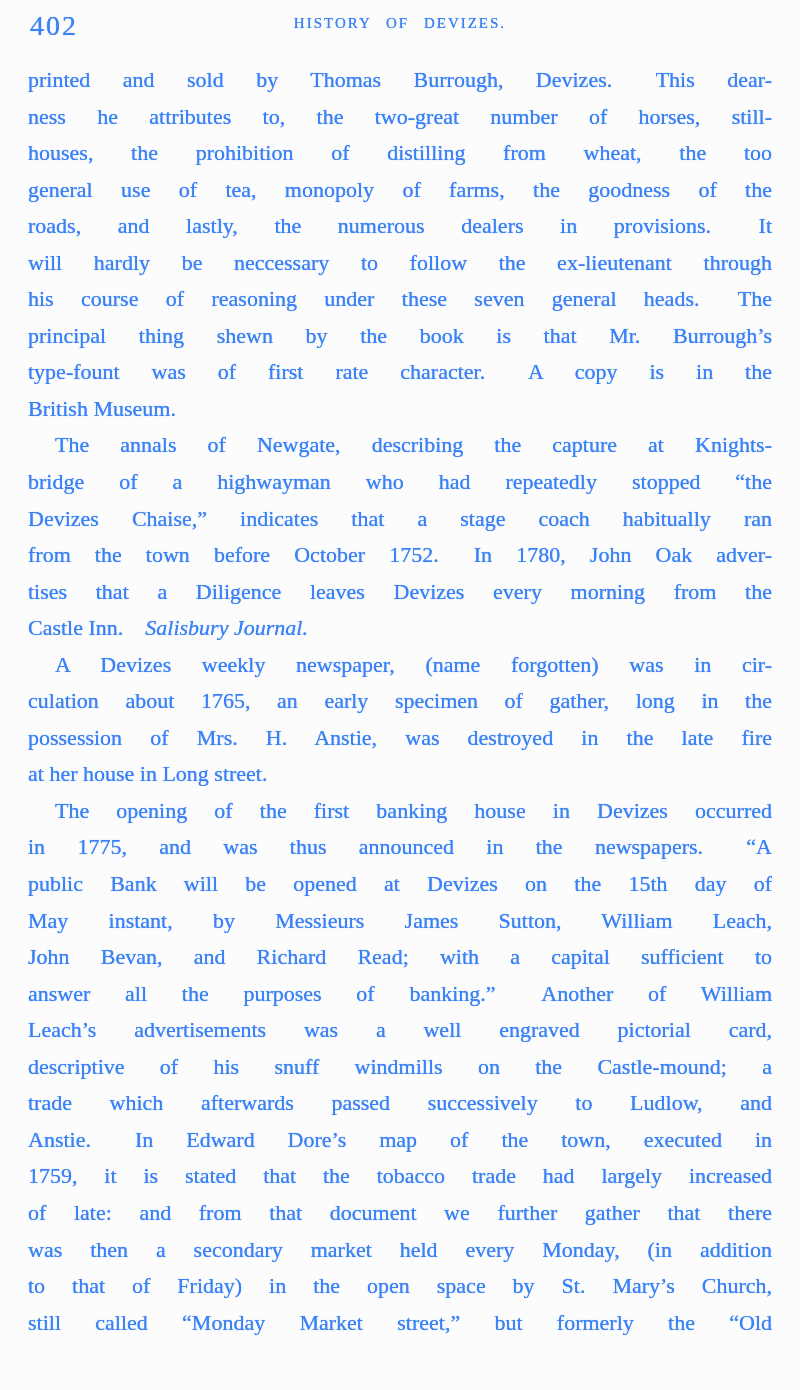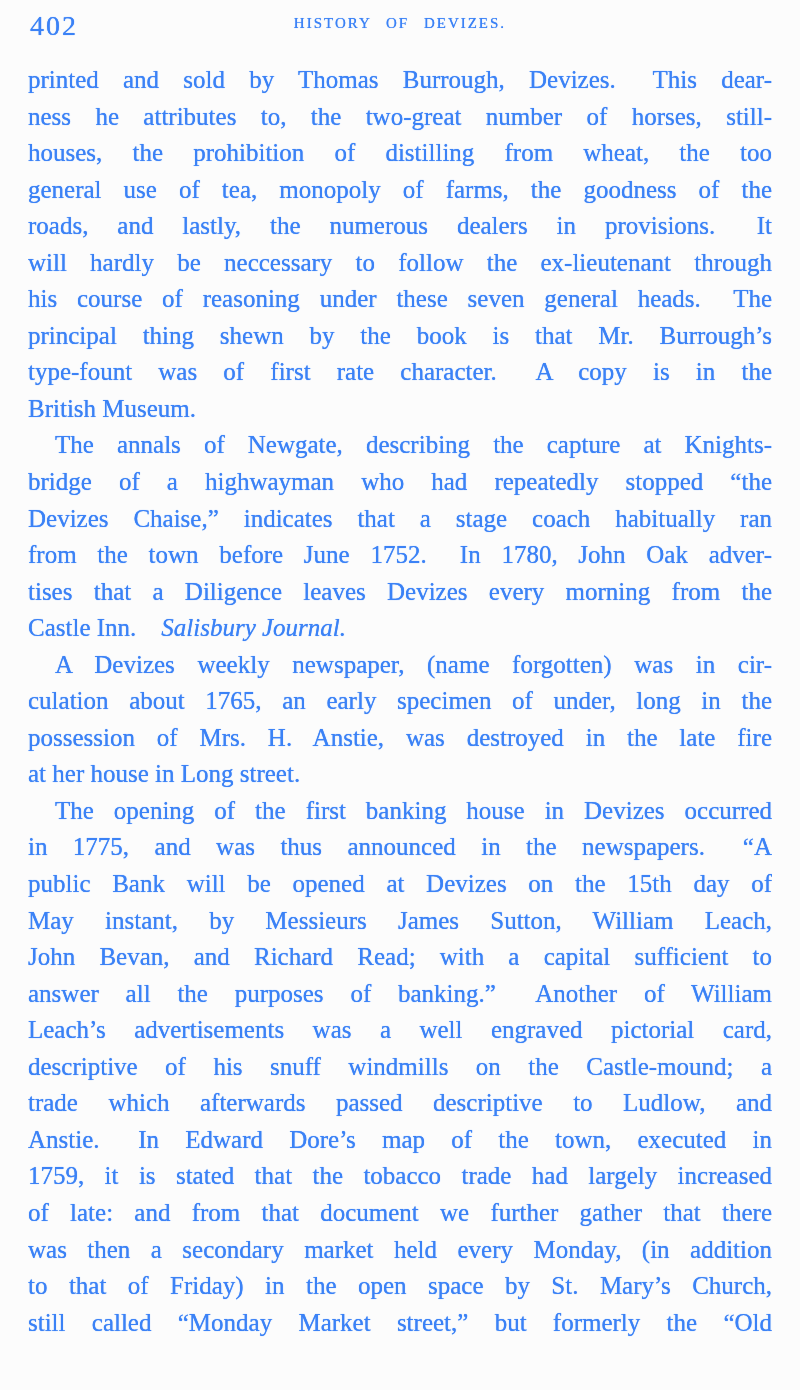--- a/index.html
+++ b/index.html
@@ -27,21 +27,21 @@
   .title {
     position: absolute; left: 0; right: 0; top: 7px;
     text-align: center;
     font-size: 15px; letter-spacing: 2px; word-spacing: 9px;
     text-shadow: 0 0 0.7px currentColor;
   }
   .pbody {
     position: absolute; left: 28px; top: 62px; width: 744px;
   }
   .ln {
-    font-size: 25px;
+    font-size: 22px;
     line-height: 36.55px;
     height: 36.55px;
     overflow: hidden;
     text-align: justify;
     text-align-last: justify;
     text-shadow: 0 0 0.8px currentColor;
     white-space: pre-wrap;
   }
   .ln.last {
     text-align: right;
@@ -65,36 +65,36 @@
       <div class="ln">general use of tea, monopoly of farms, the goodness of the</div>
       <div class="ln">roads, and lastly, the numerous dealers in provisions.  It</div>
       <div class="ln">will hardly be neccessary to follow the ex-lieutenant through</div>
       <div class="ln">his course of reasoning under these seven general heads.  The</div>
       <div class="ln">principal thing shewn by the book is that Mr. Burrough’s</div>
       <div class="ln">type-fount was of first rate character.  A copy is in the</div>
       <div class="ln last">British Museum.</div>
       <div class="ln ind">The annals of Newgate, describing the capture at Knights-</div>
       <div class="ln">bridge of a highwayman who had repeatedly stopped “the</div>
       <div class="ln">Devizes Chaise,” indicates that a stage coach habitually ran</div>
-      <div class="ln">from the town before June 1752.  In 1780, John Oak adver-</div>
+      <div class="ln">from the town before October 1752.  In 1780, John Oak adver-</div>
       <div class="ln">tises that a Diligence leaves Devizes every morning from the</div>
       <div class="ln last">Castle Inn. <i>Salisbury Journal.</i></div>
       <div class="ln ind">A Devizes weekly newspaper, (name forgotten) was in cir-</div>
-      <div class="ln">culation about 1765, an early specimen of under, long in the</div>
+      <div class="ln">culation about 1765, an early specimen of gather, long in the</div>
       <div class="ln">possession of Mrs. H. Anstie, was destroyed in the late fire</div>
       <div class="ln last">at her house in Long street.</div>
       <div class="ln ind">The opening of the first banking house in Devizes occurred</div>
       <div class="ln">in 1775, and was thus announced in the newspapers.  “A</div>
       <div class="ln">public Bank will be opened at Devizes on the 15th day of</div>
       <div class="ln">May instant, by Messieurs James Sutton, William Leach,</div>
       <div class="ln">John Bevan, and Richard Read; with a capital sufficient to</div>
       <div class="ln">answer all the purposes of banking.”  Another of William</div>
       <div class="ln">Leach’s advertisements was a well engraved pictorial card,</div>
       <div class="ln">descriptive of his snuff windmills on the Castle-mound; a</div>
-      <div class="ln">trade which afterwards passed descriptive to Ludlow, and</div>
+      <div class="ln">trade which afterwards passed successively to Ludlow, and</div>
       <div class="ln">Anstie.  In Edward Dore’s map of the town, executed in</div>
       <div class="ln">1759, it is stated that the tobacco trade had largely increased</div>
       <div class="ln">of late: and from that document we further gather that there</div>
       <div class="ln">was then a secondary market held every Monday, (in addition</div>
       <div class="ln">to that of Friday) in the open space by St. Mary’s Church,</div>
       <div class="ln">still called “Monday Market street,” but formerly the “Old</div>
     </div>
 </div>
 
 </body></html>

